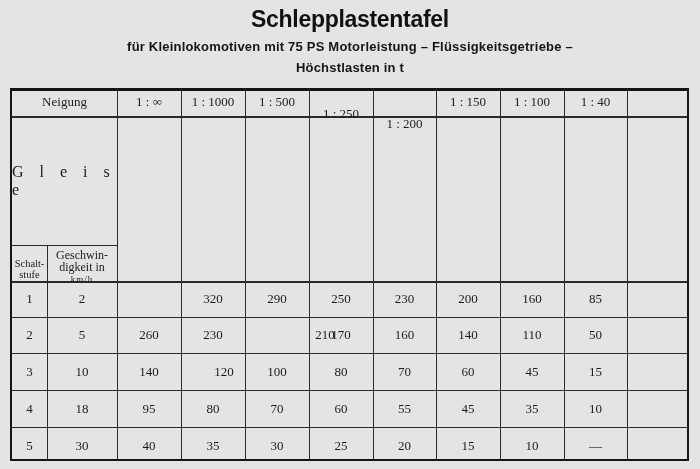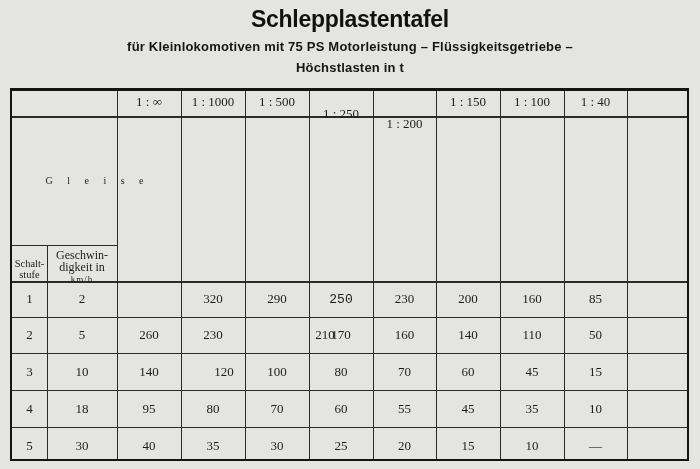--- a/index.html
+++ b/index.html
@@ -24,21 +24,21 @@
   .tbl {
     position:absolute; left:10px; top:88px; width:679px; height:373px;
     border:2px solid #141414; border-top:3px solid #141414; box-sizing:border-box;
   }
   .vl { position:absolute; top:0; bottom:0; width:1px; background:#2a2a2a; }
   .hl { position:absolute; height:1px; background:#2a2a2a; }
   .cell {
     position:absolute; display:flex; align-items:center; justify-content:center;
     font-size:13px; color:#1c1c1c;
   }
-  .gleise { letter-spacing:6px; font-size:10px;margin-left:33px; }
+  .gleise { letter-spacing:6px; font-size:16px; }
   .small { font-size:10.5px; line-height:11px; text-align:center; flex-direction:column; }
   .small .unit { font-size:9px; letter-spacing:1px; }
 </style>
 </head>
 <body>
 
 <div class="title">Schlepplastentafel</div>
 <div class="subtitle">für Kleinlokomotiven mit 75 PS Motorleistung – Flüssigkeitsgetriebe –</div>
 <div class="subtitle subtitle2">Höchstlasten in t</div>
 
@@ -53,20 +53,21 @@
     <div class="vl" style="left: 35px; top: 154px;"></div>
     <div class="vl" style="left: 105px;"></div>
     <div class="vl" style="left: 169px;"></div>
     <div class="vl" style="left: 233px;"></div>
     <div class="vl" style="left: 297px;"></div>
     <div class="vl" style="left: 361px;"></div>
     <div class="vl" style="left: 424px;"></div>
     <div class="vl" style="left: 488px;"></div>
     <div class="vl" style="left: 552px;"></div>
     <div class="vl" style="left: 615px;"></div>
+    <div class="cell" style="left: 0px; width: 105px; top: 0px; height: 22px;">Neigung</div>
     <div class="cell" style="left: 105px; width: 64px; top: 0px; height: 22px;">1 : ∞</div>
     <div class="cell" style="left: 169px; width: 64px; top: 0px; height: 22px;">1 : 1000</div>
     <div class="cell" style="left: 233px; width: 64px; top: 0px; height: 22px;">1 : 500</div>
     <div class="cell" style="left: 297px; width: 64px; top: 12px; height: 22px;">1 : 250</div>
     <div class="cell" style="left: 361px; width: 63px; top: 0px; height: 22px; margin-top: 22px;">1 : 200</div>
     <div class="cell" style="left: 424px; width: 64px; top: 0px; height: 22px;">1 : 150</div>
     <div class="cell" style="left: 488px; width: 64px; top: 0px; height: 22px;">1 : 100</div>
     <div class="cell" style="left: 552px; width: 63px; top: 0px; height: 22px;">1 : 40</div>
     <div class="cell" style="left: 615px; width: 64px; top: 0px; height: 22px;"></div>
     <div class="cell gleise" style="left: 0px; width: 105px; top: 25px; height: 129px;">G l e i s e</div>
@@ -76,21 +77,21 @@
     </div>
     <div class="cell small" style="left: 35px; width: 70px; top: 151px; height: 49px; font-size: 12px; line-height: 12px;">
       <span>Geschwin-</span>
       <span>digkeit in</span>
       <span class="unit">km/h</span>
     </div>
     <div class="cell" style="left: 0px; width: 35px; top: 190px; height: 36px;">1</div>
     <div class="cell" style="left: 35px; width: 70px; top: 190px; height: 36px;">2</div>
     <div class="cell" style="left: 169px; width: 64px; top: 190px; height: 36px;">320</div>
     <div class="cell" style="left: 233px; width: 64px; top: 190px; height: 36px;">290</div>
-    <div class="cell" style="left: 297px; width: 64px; top: 190px; height: 36px; font-family: Liberation Mono, monospace;">250</div>
+    <div class="cell" style="left: 297px; width: 64px; top: 190px; height: 36px;">250</div>
     <div class="cell" style="left: 361px; width: 63px; top: 190px; height: 36px;">230</div>
     <div class="cell" style="left: 424px; width: 64px; top: 190px; height: 36px;">200</div>
     <div class="cell" style="left: 488px; width: 64px; top: 190px; height: 36px;">160</div>
     <div class="cell" style="left: 552px; width: 63px; top: 190px; height: 36px;">85</div>
     <div class="cell" style="left: 615px; width: 64px; top: 190px; height: 36px;"></div>
     <div class="cell" style="left: 0px; width: 35px; top: 226px; height: 36px;">2</div>
     <div class="cell" style="left: 35px; width: 70px; top: 226px; height: 36px;">5</div>
     <div class="cell" style="left: 105px; width: 64px; top: 226px; height: 36px;">260</div>
     <div class="cell" style="left: 169px; width: 64px; top: 226px; height: 36px;">230</div>
     <div class="cell" style="left: 233px; width: 64px; top: 226px; height: 36px; margin-left: 48px;">210</div>

